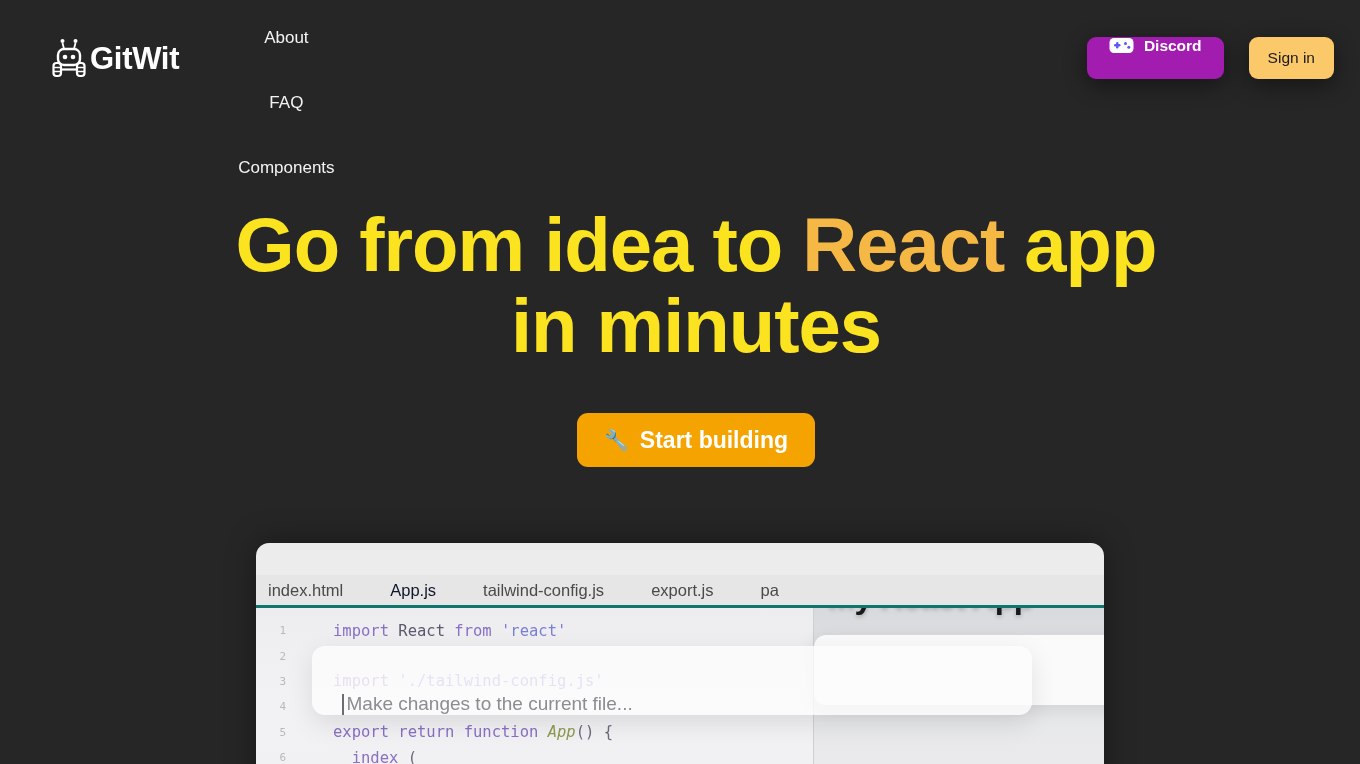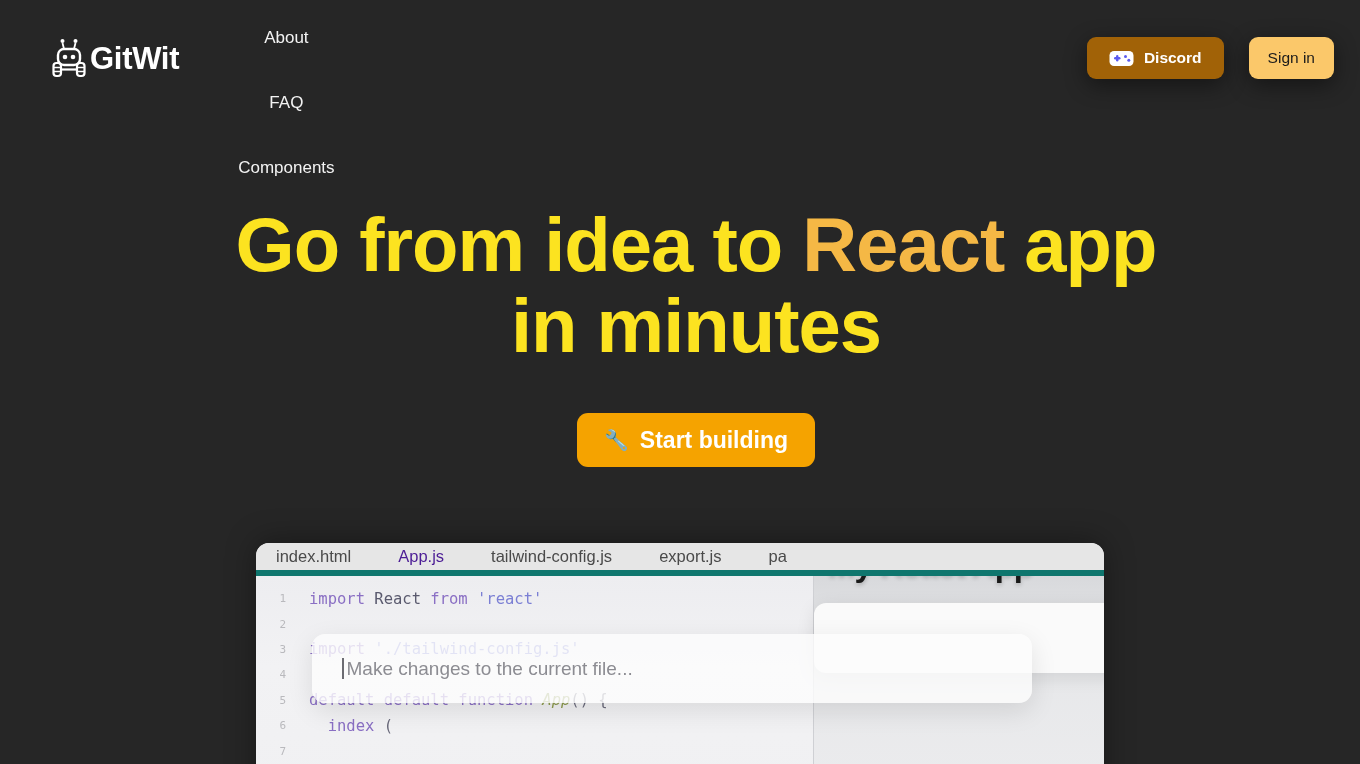--- a/index.html
+++ b/index.html
@@ -29,22 +29,22 @@
     margin-left:59px; height:60px;flex-direction:column;
   }
   .nav-link{
     color:#f3f3f3; font-size:17px; font-weight:500; text-decoration:none;
     white-space:nowrap; cursor:pointer;
   }
   .nav-right{
     margin-left:auto; display:flex; align-items:center; gap:25px; height:60px;
   }
   .btn-discord{
-    display:flex; align-items:center; gap:10px;
-    background:#a16207; color:#fff;
+    display:flex; align-items:flex-start; gap:10px;
+    background:#a21caf; color:#fff;
     border:none; border-radius:9px;
     padding:0 22px; height:42px;
     font-size:15.5px; font-weight:bold;
     cursor:pointer;
     box-shadow:0 6px 22px rgba(0,0,0,.45);
     font-family:"Liberation Sans", sans-serif;
   }
   .gamepad-icon{ width:25px; height:17px; display:block; }
   .btn-signin{
     background:#fbc86a; color:#1b1b1b;
@@ -84,29 +84,29 @@
     position:absolute; left:256px; top:543px;
     width:848px; height:260px;
     background:#ececec;
     border-radius:13px 13px 0 0;
     overflow:hidden;
     box-shadow:0 -2px 30px rgba(0,0,0,.35);
   }
   .tabbar{
     height:33px; display:flex; align-items:center;
     background:#e6e6e6;
-    padding-left:20px;
-    border-bottom:6px solid #0f766e;
-    position:relative; z-index:2;
+    padding-left:12px;
+    border-bottom:3px solid #0f766e;
+    position:relative; z-index:2;margin-top:32px;
   }
   .tab{
     font-size:16.5px; color:#4a4a4a; white-space:nowrap;
     margin-right:47px; cursor:pointer;
   }
-  .tab.active{ color:#4c1d95; }
+  .tab.active{ color:#0f172a; }
   .tab.clipped{ margin-right:0; }
 
   .editor-body{
     position:relative; height:227px; display:flex;
     background:linear-gradient(180deg,#d9dadd 0%, #e9eaec 22%, #f1f1f3 55%, #efeff1 100%);
   }
   .code-pane{
     width:558px; position:relative;
     background:linear-gradient(180deg,#ededf0 0%, #f2f2f4 40%, #f0f0f2 100%);
     padding-top:10px;
@@ -114,21 +114,21 @@
   }
   .code-line{
     display:flex; height:25.4px; align-items:center;
     font-family:"DejaVu Sans Mono", monospace; font-size:15.5px;
   }
   .ln{
     width:30px; text-align:right; margin-right:23px;
     color:#b9b9bd; font-size:11px;
     font-family:"DejaVu Sans Mono", monospace;
   }
-  .code-txt{ white-space:pre; }
+  .code-txt{ white-space:pre;margin-left:24px; }
   .kw{ color:#8a6fc4; }
   .str{ color:#7b7fd4; }
   .fn{ color:#8d9b4f;font-style:italic; }
   .pl{ color:#5a5a6e; }
   .op{ color:#6b6b7c; }
 
   .preview-pane{
     flex:1; position:relative;
     background:linear-gradient(180deg,#d8d9dc 0%, #e6e7e9 30%, #ececee 100%);
     padding:0 18px;
@@ -145,24 +145,23 @@
     box-shadow:0 4px 18px rgba(0,0,0,.10);
   }
 
   
   .prompt-overlay{
     position:absolute; left:56px; top:38px;
     width:720px; height:69px;
     background:rgba(252,252,253,.80);
     border-radius:13px;
     box-shadow:0 8px 26px rgba(0,0,0,.10);
-    display:flex; align-items:center;
+    display:flex; align-items:flex-end;
     padding-left:30px;
     z-index:3;
-    margin-top:20px;
   }
   .prompt-caret{
     width:1.5px; height:21px; background:#6c6c72;
     margin-right:3px; flex:none;
   }
   .prompt-placeholder{
     font-size:19px; color:#8c8c92; white-space:nowrap;
     font-family:"Liberation Sans", sans-serif;
   }
 </style>
@@ -254,21 +253,21 @@
       <div class="code-line">
         <span class="ln">3</span>
         <span class="code-txt"><span class="kw">import</span><span class="str"> './tailwind-config.js'</span></span>
       </div>
       <div class="code-line">
         <span class="ln">4</span>
         <span class="code-txt"></span>
       </div>
       <div class="code-line">
         <span class="ln">5</span>
-        <span class="code-txt"><span class="kw">default default function</span><span class="fn"> App</span><span class="op">() {</span></span>
+        <span class="code-txt"><span class="kw">export return function</span><span class="fn"> App</span><span class="op">() {</span></span>
       </div>
       <div class="code-line">
         <span class="ln">6</span>
         <span class="code-txt"><span class="kw">  index</span><span class="op"> (</span></span>
       </div>
       <div class="code-line">
         <span class="ln">7</span>
         <span class="code-txt"></span>
       </div>
     </div>

